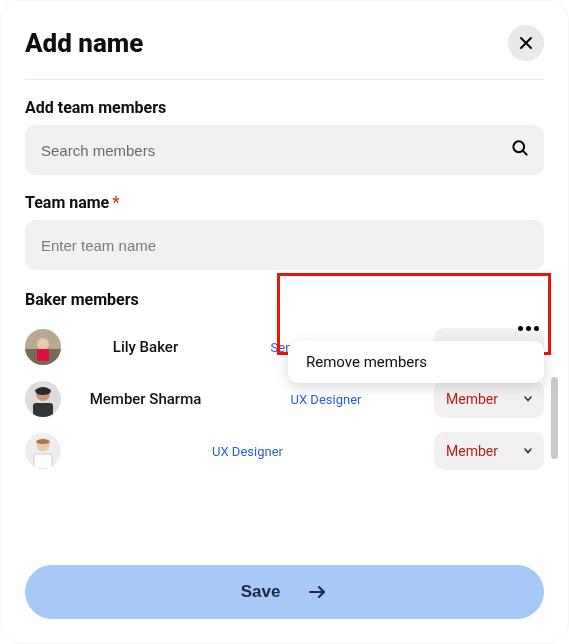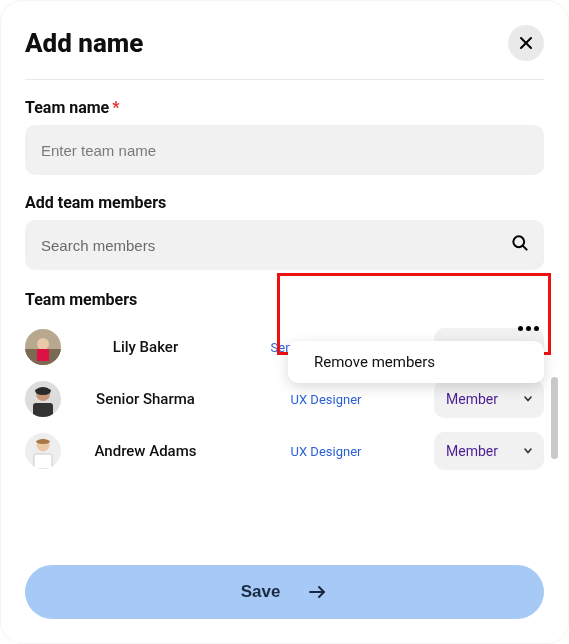--- a/index.html
+++ b/index.html
@@ -123,21 +123,21 @@
       background: #f1f1f1;
       border: none;
       border-radius: 10px;
       height: 38px;
       width: 110px;
       display: flex;
       align-items: center;
       justify-content: space-between;
       padding: 0 12px;
       font-size: 14px;
-      color: #4c1d95;
+      color: #b91c1c;
       cursor: pointer;
       flex-shrink: 0;
     }
     .buttons {
       position: absolute;
       left: 24px;
       right: 24px;
       bottom: 24px;
       display: flex;
       flex-direction: column;
@@ -190,21 +190,21 @@
       border-radius: 50%;
     }
     .popover {
       position: absolute;
       top: 20px;
       right: 0;
       width: 256px;
       background: #fff;
       border-radius: 10px;
       box-shadow: 0 4px 14px rgba(0,0,0,0.15);
-      padding: 12px 26px;
+      padding: 12px 18px;
       z-index: 40;
     }
     .popover-item {
       font-size: 15px;
       color: #111;
       cursor: pointer;
     }
     .scrollbar {
       position: absolute;
       right: -14px;
@@ -224,40 +224,40 @@
     <h1 class="modal-title">Add name</h1>
     <button class="close-btn">
       <svg viewBox="0 0 14 14" fill="none" stroke="#000" stroke-width="2" stroke-linecap="round">
           <line x1="2" y1="2" x2="12" y2="12"></line>
           <line x1="12" y1="2" x2="2" y2="12"></line>
         </svg>
     </button>
   </div>
 
   <div class="field-group">
-    <label class="field-label">
-      <span>Team name</span><span class="req">*</span>
-    </label>
-    <input type="text" class="text-input" placeholder="Enter team name" style="">
-  </div>
-
-  <div class="field-group">
     <label class="field-label">Add team members</label>
     <div class="search-wrap">
       <input type="text" class="search-input" placeholder="Search members" style="">
       <span class="search-icon">
         <svg width="20" height="20" viewBox="0 0 24 24" fill="none" stroke="#000" stroke-width="2.4" stroke-linecap="round">
             <circle cx="10.5" cy="10.5" r="6.5"></circle>
             <line x1="20" y1="20" x2="15.2" y2="15.2"></line>
           </svg>
       </span>
     </div>
   </div>
 
-  <div class="section-label">Team members</div>
+  <div class="field-group">
+    <label class="field-label">
+      <span>Team name</span><span class="req">*</span>
+    </label>
+    <input type="text" class="text-input" placeholder="Enter team name" style="">
+  </div>
+
+  <div class="section-label">Baker members</div>
 
   <div class="members-list">
 
     <div class="kebab-btn">
       <span></span>
         <span></span>
         <span></span>
     </div>
 
     <div class="popover">
@@ -285,41 +285,40 @@
 
     <div class="member-row">
       <div class="avatar">
         <svg width="36" height="36" viewBox="0 0 36 36">
             <rect width="36" height="36" fill="#ddd"></rect>
             <circle cx="18" cy="13" r="7" fill="#c89878"></circle>
             <path d="M10 9 Q18 3 26 9 Q26 14 18 14 Q10 14 10 9" fill="#2a2a2a"></path>
             <rect x="8" y="22" width="20" height="14" fill="#333" rx="3"></rect>
           </svg>
       </div>
-      <div class="member-name">Senior Sharma</div>
+      <div class="member-name">Member Sharma</div>
       <div class="member-role">UX Designer</div>
       <div class="role-select">
         <span>Member</span>
         <svg width="8" height="6" viewBox="0 0 8 6">
             <path d="M1 1 L4 4.5 L7 1" fill="none" stroke="#333" stroke-width="1.6" stroke-linecap="round"></path>
           </svg>
       </div>
     </div>
 
     <div class="member-row">
       <div class="avatar">
         <svg width="36" height="36" viewBox="0 0 36 36">
             <rect width="36" height="36" fill="#eee"></rect>
             <circle cx="18" cy="12" r="6.5" fill="#e9c9a8"></circle>
             <path d="M11 8 Q18 4 25 8 Q25 11 18 11 Q11 11 11 8" fill="#a87848"></path>
             <rect x="9" y="21" width="18" height="15" fill="#fff" rx="2"></rect>
             <rect x="9" y="21" width="18" height="15" fill="none" stroke="#ccc" rx="2"></rect>
           </svg>
       </div>
-      <div class="member-name">Andrew Adams</div>
       <div class="member-role">UX Designer</div>
       <div class="role-select">
         <span>Member</span>
         <svg width="8" height="6" viewBox="0 0 8 6">
             <path d="M1 1 L4 4.5 L7 1" fill="none" stroke="#333" stroke-width="1.6" stroke-linecap="round"></path>
           </svg>
       </div>
     </div>
 
     <div class="scrollbar"></div>

